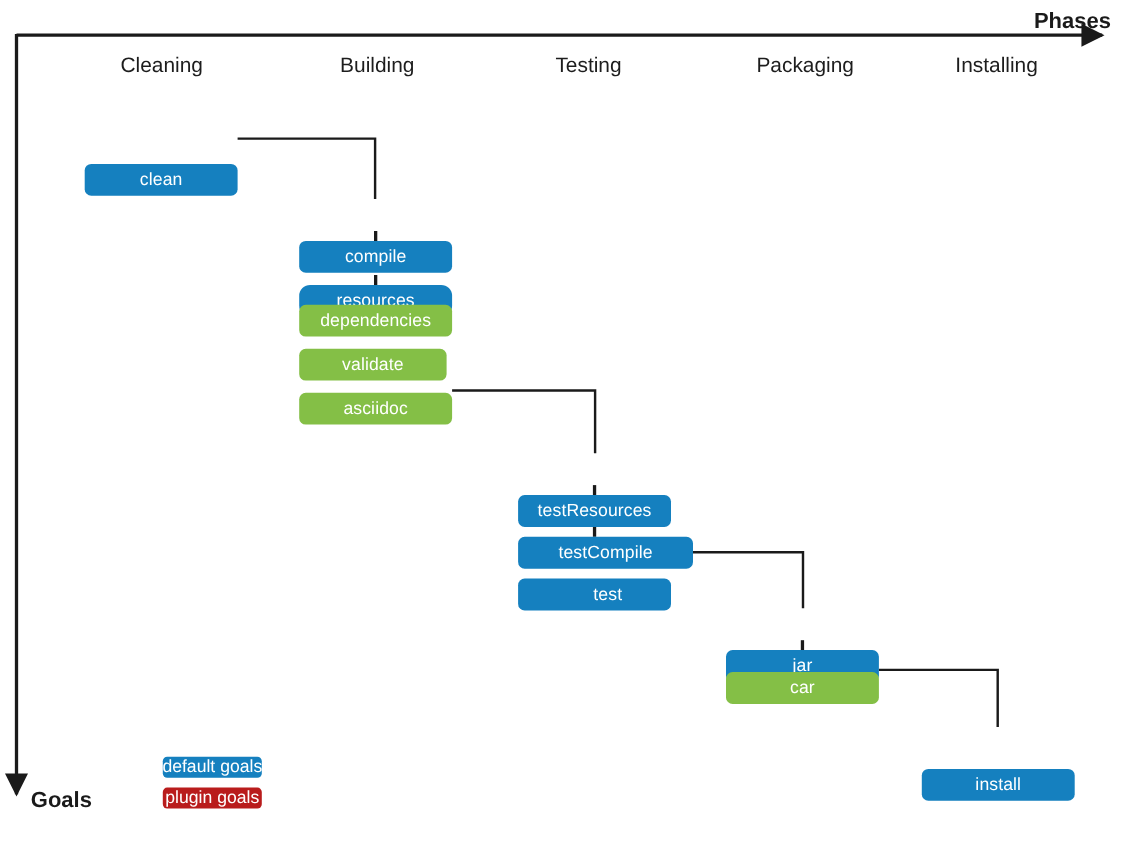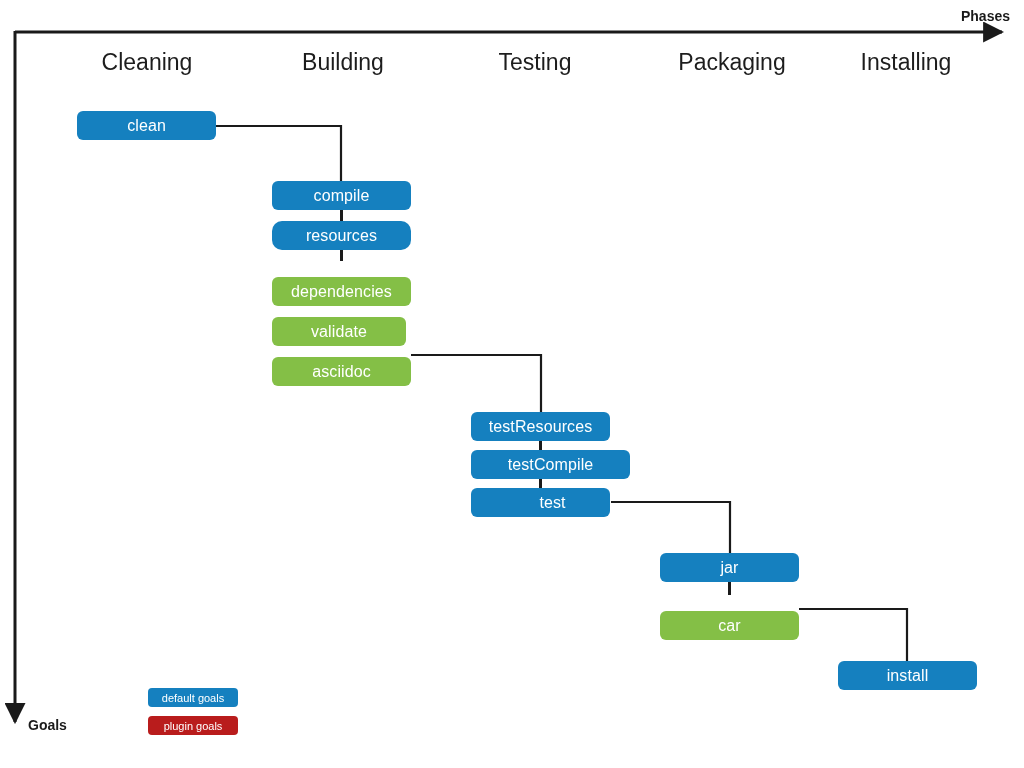--- a/index.html
+++ b/index.html
@@ -22,33 +22,33 @@
     position: absolute;
     left: 0;
     top: 0;
     width: 1024px;
     height: 768px;
     pointer-events: none;
   }
   .axis-label {
     position: absolute;
     font-family: "Liberation Sans", sans-serif;
-    font-size: 14px;
+    font-size: 20px;
     font-weight: bold;
     color: #1a1a1a;
     white-space: nowrap;
   }
   #phases-label { right: 14px; top: 8px; }
   #goals-label  { left: 28px;  top: 717px; }
 
   .phase-header {
     position: absolute;
     transform: translateX(-50%);
     font-family: "Liberation Sans", sans-serif;
-    font-size: 23px;
+    font-size: 19px;
     font-weight: 400;
     color: #1d1d1d;
     white-space: nowrap;
     top: 49px;
   }
 
   .goal-box {
     position: absolute;
     height: 29px;
     border-radius: 6px;
@@ -56,35 +56,35 @@
     align-items: center;
     justify-content: center;
     color: #ffffff;
     font-family: "Liberation Sans", sans-serif;
     font-size: 16px;
     font-weight: 400;
     letter-spacing: 0.1px;
     box-sizing: border-box;
     white-space: nowrap;
   }
-  .goal-box.default { background: #1580bf; }
+  .goal-box.default { background: #1580bf; margin-top: 38px; }
   .goal-box.plugin  { background: #84bf46; margin-top: 16px; }
 
   .legend-box {
     position: absolute;
     left: 148px;
     width: 90px;
     height: 19px;
     border-radius: 4px;
     display: flex;
     align-items: center;
     justify-content: center;
     color: #ffffff;
     font-family: "Liberation Sans", sans-serif;
-    font-size: 11px;
+    font-size: 16px;
     white-space: nowrap;
   }
   .legend-box.default { background: #1580bf; }
   .legend-box.plugin  { background: #b91c1c; }
 
   .stub {
     position: absolute;
     width: 3px;
     background: #1a1a1a;
   }

